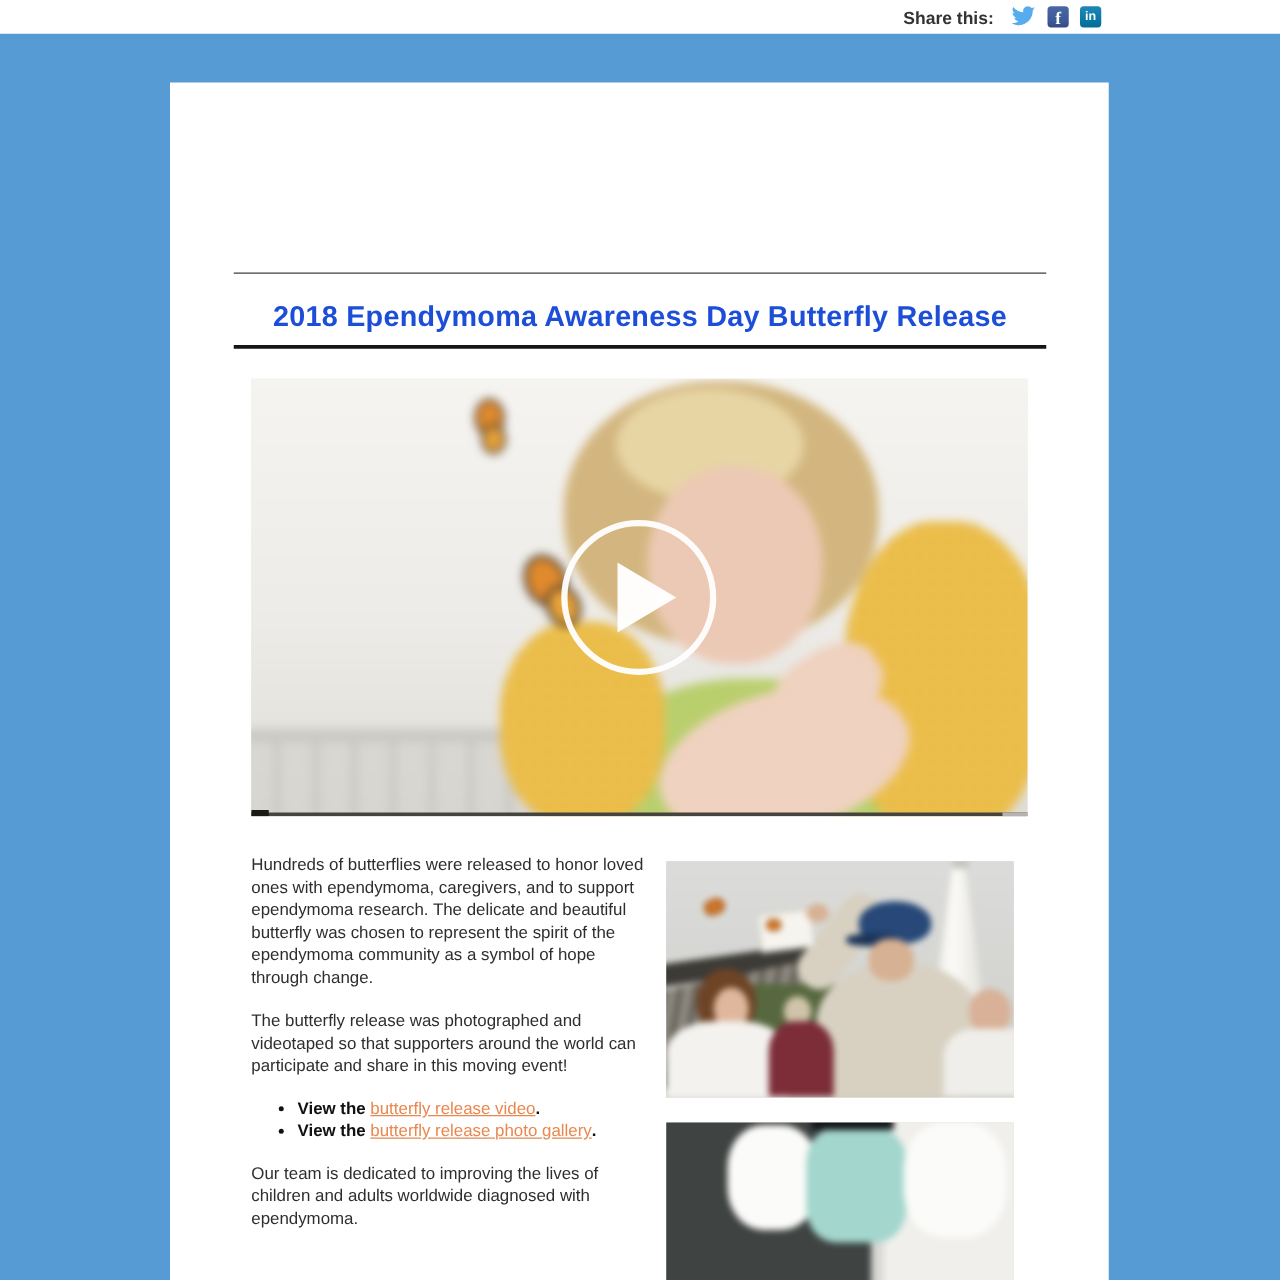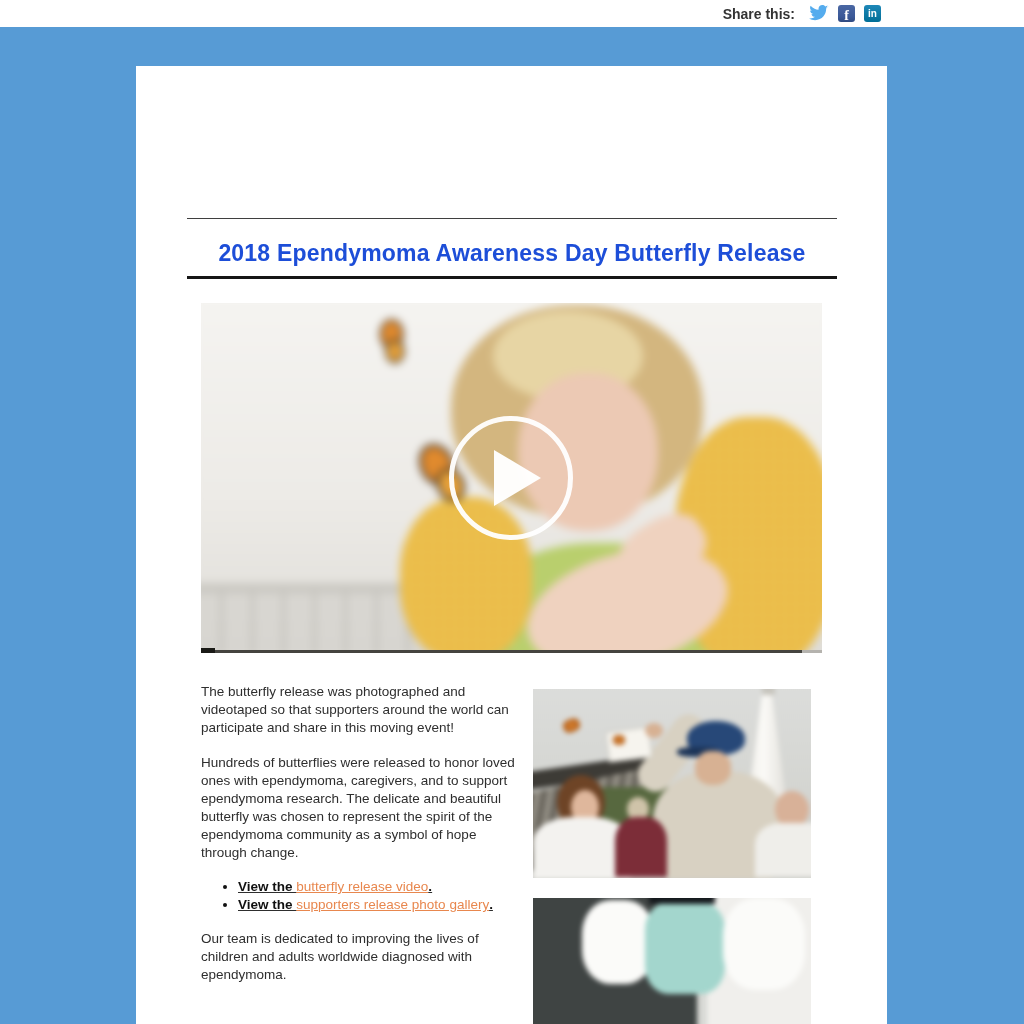--- a/index.html
+++ b/index.html
@@ -85,21 +85,21 @@
   .play-tri {
     position: absolute; left: 40px; top: 29px; width: 0; height: 0;
     border-top: 28px solid transparent; border-bottom: 28px solid transparent;
     border-left: 47px solid rgba(255,255,255,.97);
   }
 
   
   .columns { margin-top: 30px; display: flex; }
   .text-col { width: 322px; flex: 0 0 322px; font-size: 13.5px; line-height: 18px; color: #2e2e2e; }
   .text-col p + p { margin-top: 17px; }
-  .text-col ul { margin: 16px 0 0 0; padding-left: 37px; text-decoration: underline; }
+  .text-col ul { margin: 16px 0 0 0; padding-left: 37px; }
   .text-col li { font-weight: bold; color: #111; line-height: 18px; }
   .text-col .closing { margin-top: 16px; }
   a.body-link { color: #e8874e; font-weight: normal; text-decoration: underline; cursor: pointer; }
 
   .photo-col { margin-left: auto; width: 278px; margin-right: 11px; }
   .photo { position: relative; overflow: hidden; background: #d8d9d5; }
   .photo-1 { margin-top: 6px; width: 278px; height: 189px; }
   .photo-2 { margin-top: 20px; width: 278px; height: 140px; }
   .p-art { position: absolute; inset: -6px; filter: blur(2.5px); }
 
@@ -190,25 +190,25 @@
       <div class="v-bar"></div>
       <div class="v-bar-l"></div>
       <div class="v-bar-r"></div>
       <div class="play-btn">
         <div class="play-tri"></div>
       </div>
     </div>
 
     <div class="columns">
       <div class="text-col">
+        <p>Hundreds of butterflies were released to honor loved ones with ependymoma, caregivers, and to support ependymoma research. The delicate and beautiful butterfly was chosen to represent the spirit of the ependymoma community as a symbol of hope through change.</p>
         <p>The butterfly release was photographed and videotaped so that supporters around the world can participate and share in this moving event!</p>
-        <p>Hundreds of butterflies were released to honor loved ones with ependymoma, caregivers, and to support ependymoma research. The delicate and beautiful butterfly was chosen to represent the spirit of the ependymoma community as a symbol of hope through change.</p>
         <ul>
           <li><span>View the </span><a class="body-link">butterfly release video</a><span>.</span></li>
-          <li><span>View the </span><a class="body-link">supporters release photo gallery</a><span>.</span></li>
+          <li><span>View the </span><a class="body-link">butterfly release photo gallery</a><span>.</span></li>
         </ul>
         <p class="closing">Our team is dedicated to improving the lives of children and adults worldwide diagnosed with ependymoma.</p>
       </div>
 
       <div class="photo-col">
         <div class="photo photo-1">
           <div class="p-art">
             <div class="p1-sky"></div>
             <div class="p1-roof-dark"></div>
             <div class="p1-roof"></div>

